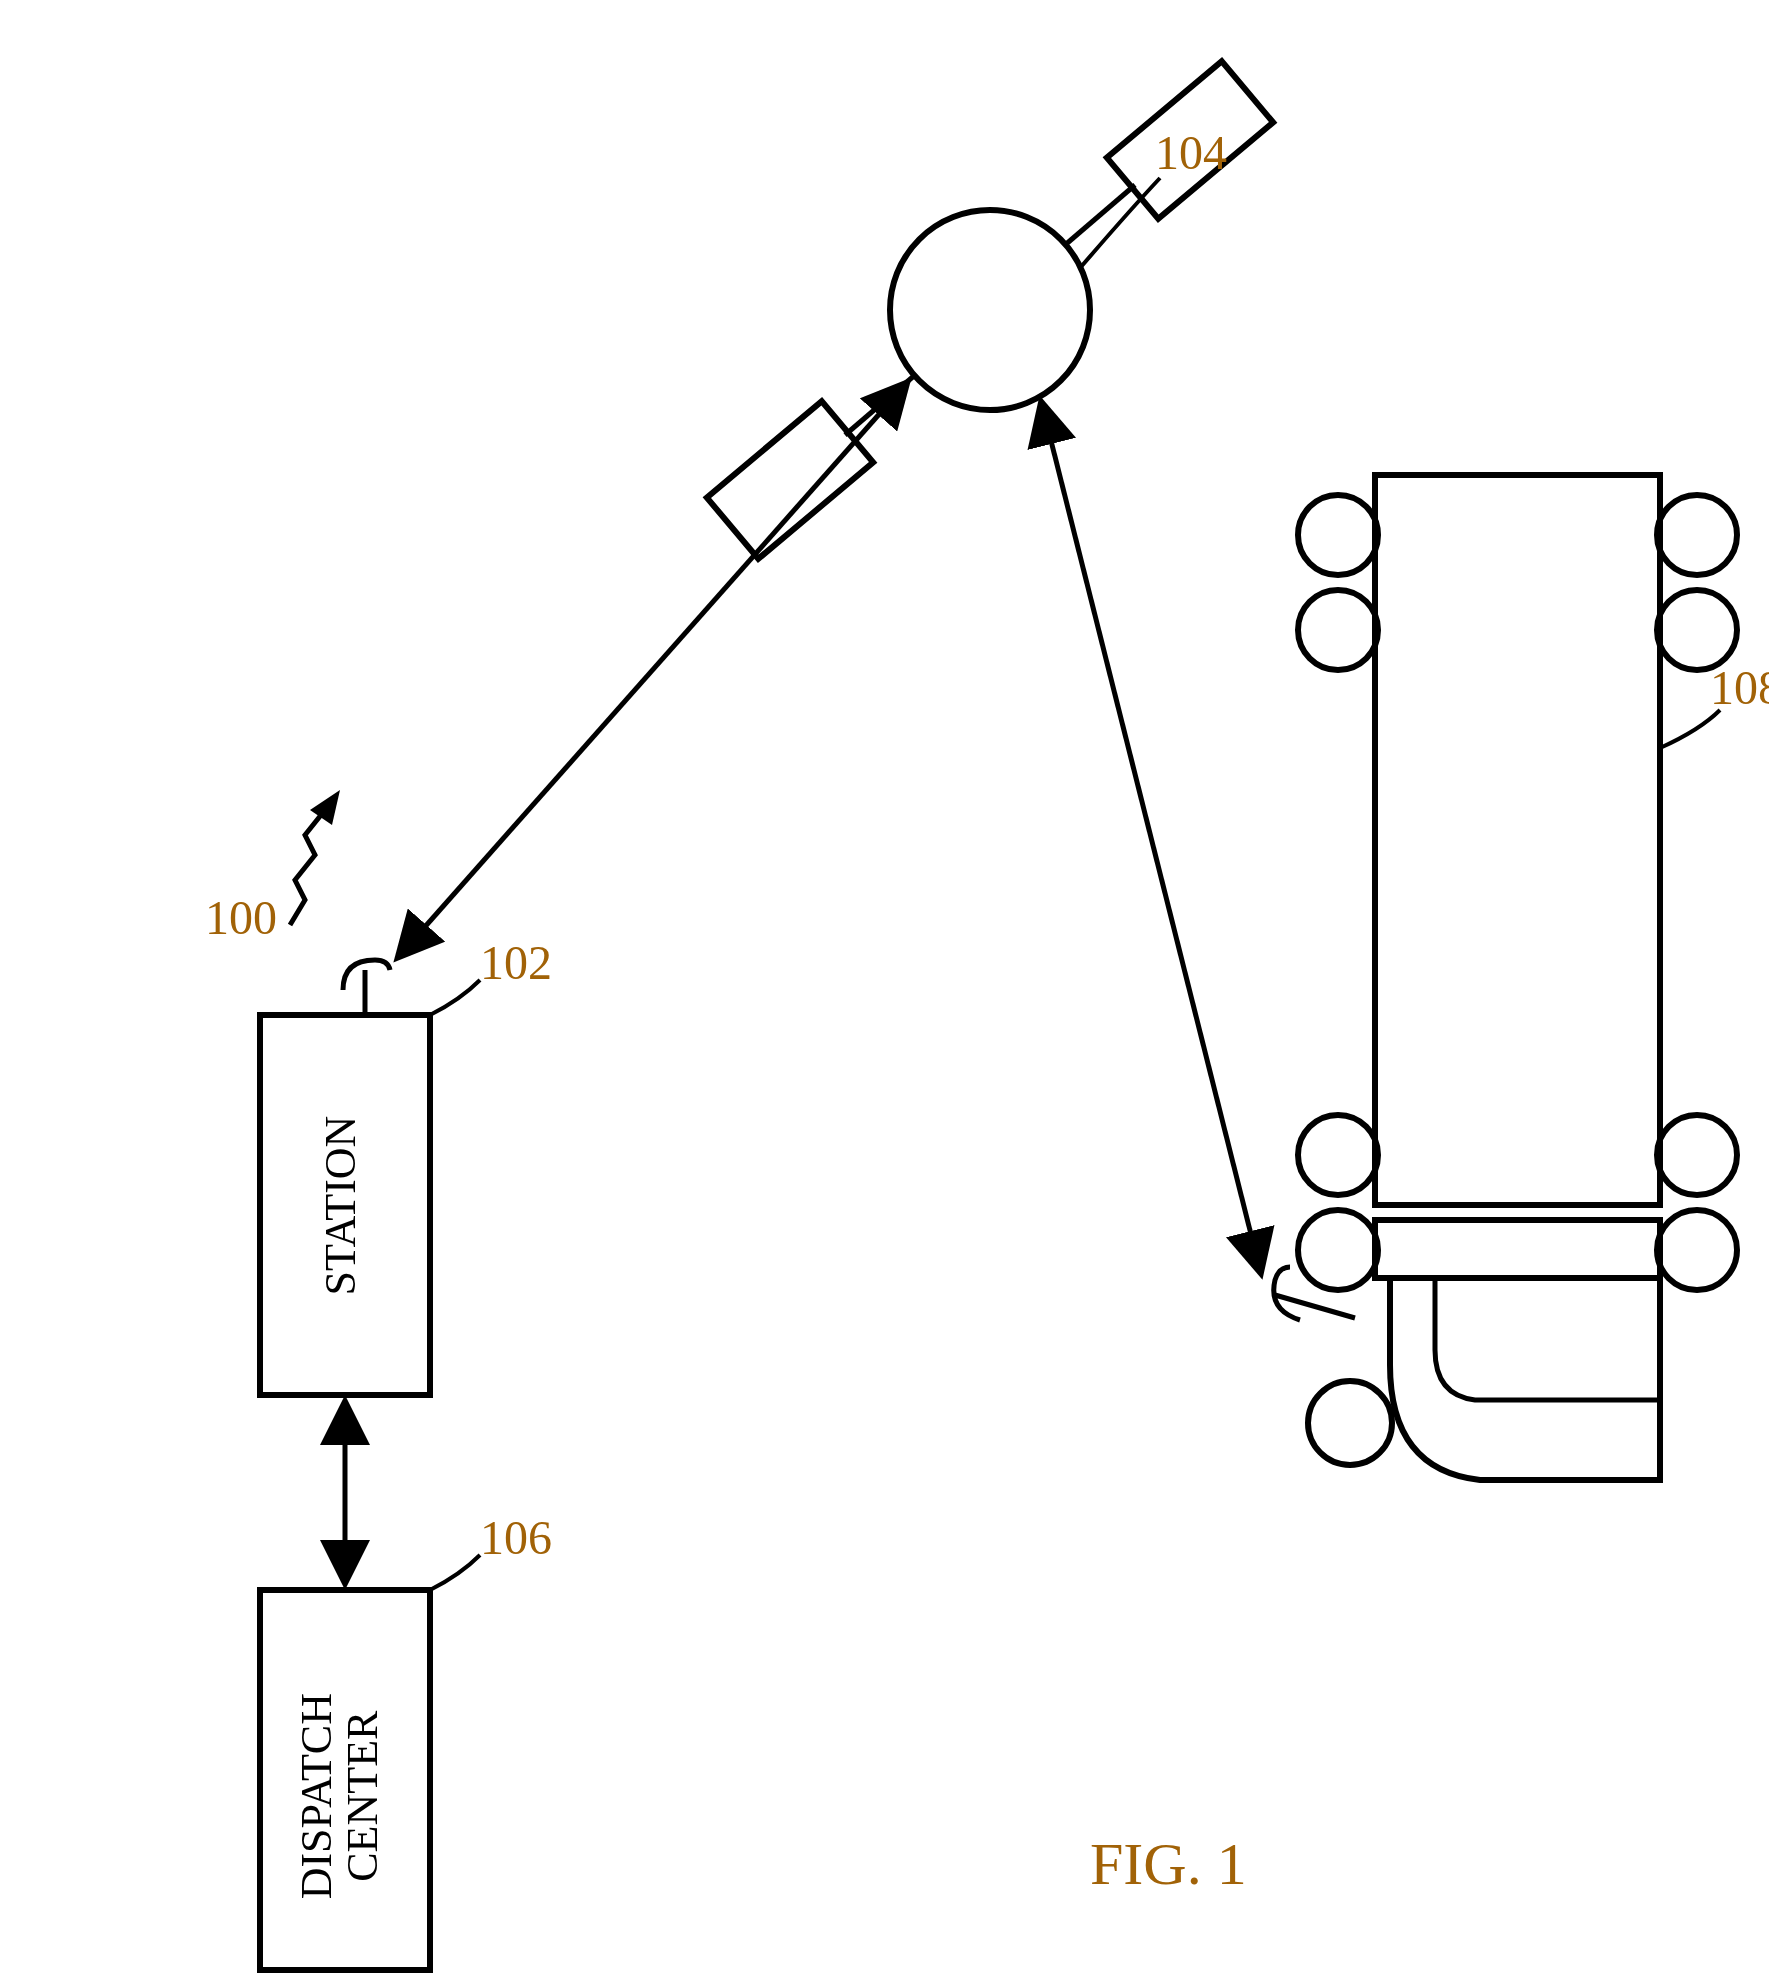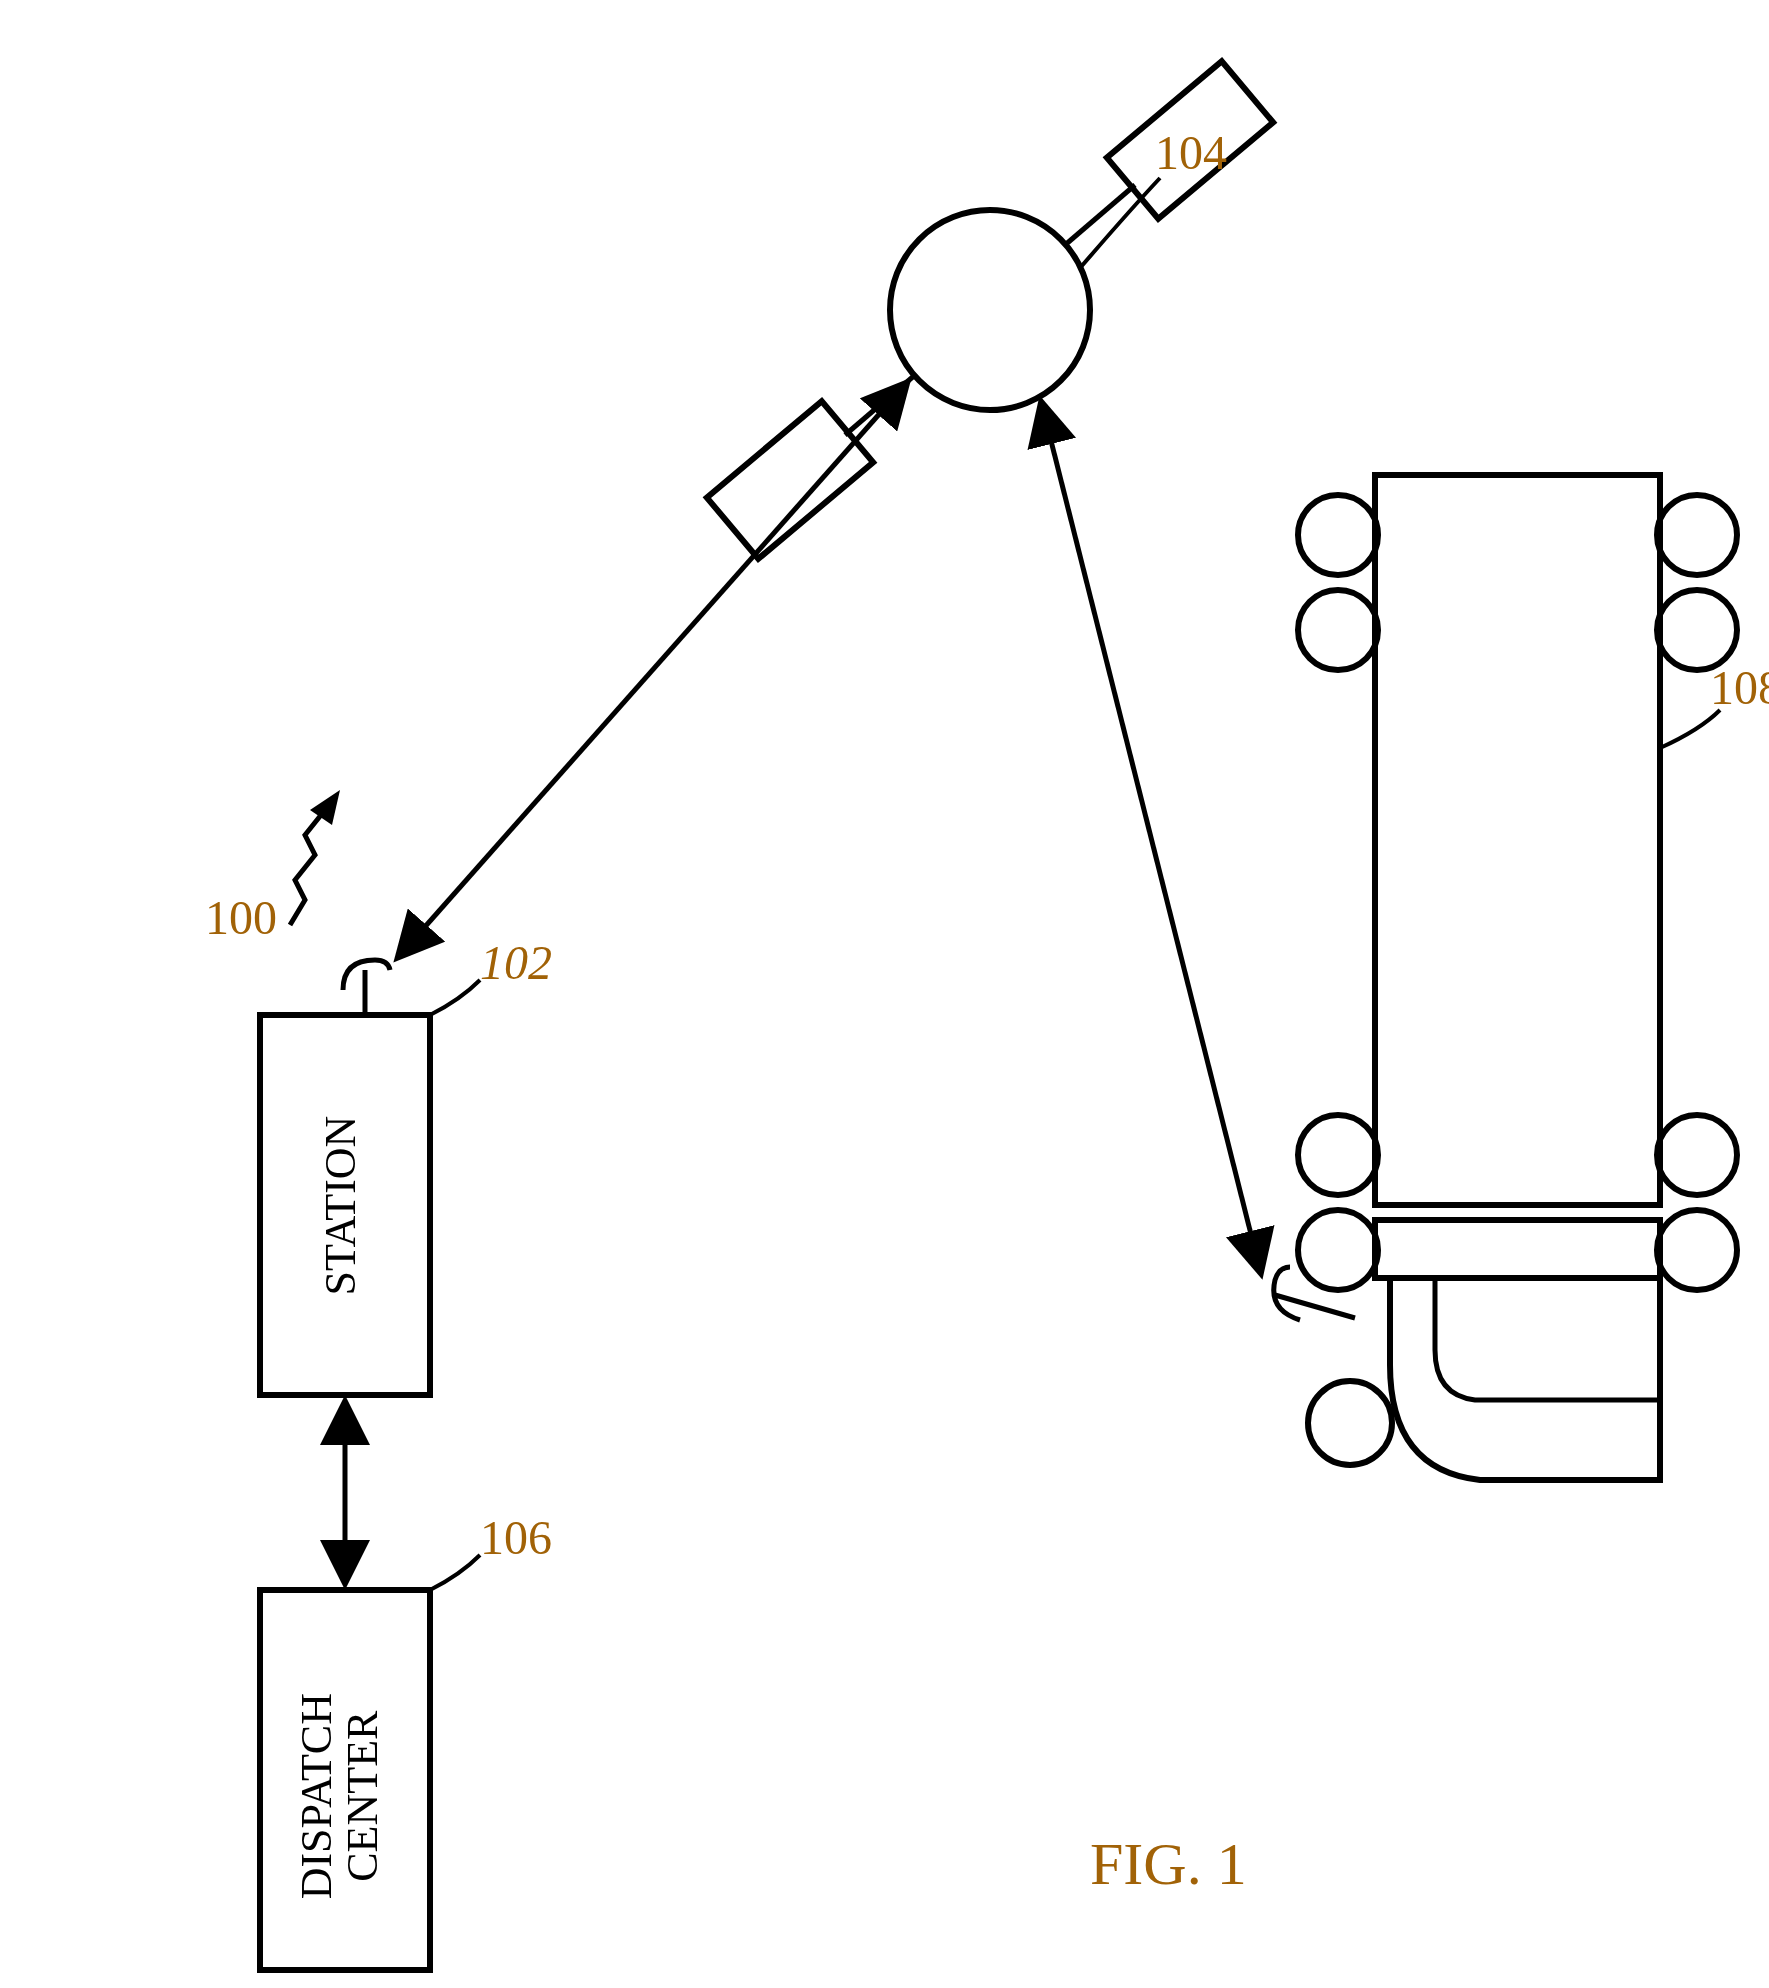--- a/index.html
+++ b/index.html
@@ -105,21 +105,21 @@
   <line x1="1042" y1="405" x2="1260" y2="1270" stroke="black" stroke-width="5" marker-start="url(#arrowhead-start)" marker-end="url(#arrowhead)"></line>
 
 </svg>
 
 <div class="label" style="left:205px; top:890px;">100</div>
 
 <div class="label" style="left:1090px; top:1830px; font-size:60px;">FIG. 1</div>
 
 <div class="box-label" style="left:210px; top:1180px; width:260px;">STATION</div>
 
-<div class="label" style="left:480px; top:935px;font-style:italic;">102</div>
+<div class="label" style="left:480px; top:935px;">102</div>
 
 <div class="box-label" style="left:190px; top:1750px; width:300px; white-space:pre-line; line-height:1.05;"><span>DISPATCH
 CENTER</span></div>
 
 <div class="label" style="left:480px; top:1510px;text-align:center;">106</div>
 
 <div class="label" style="left:1155px; top:125px;">104</div>
 
 <div class="label" style="left:1710px; top:660px;">108</div>
 

